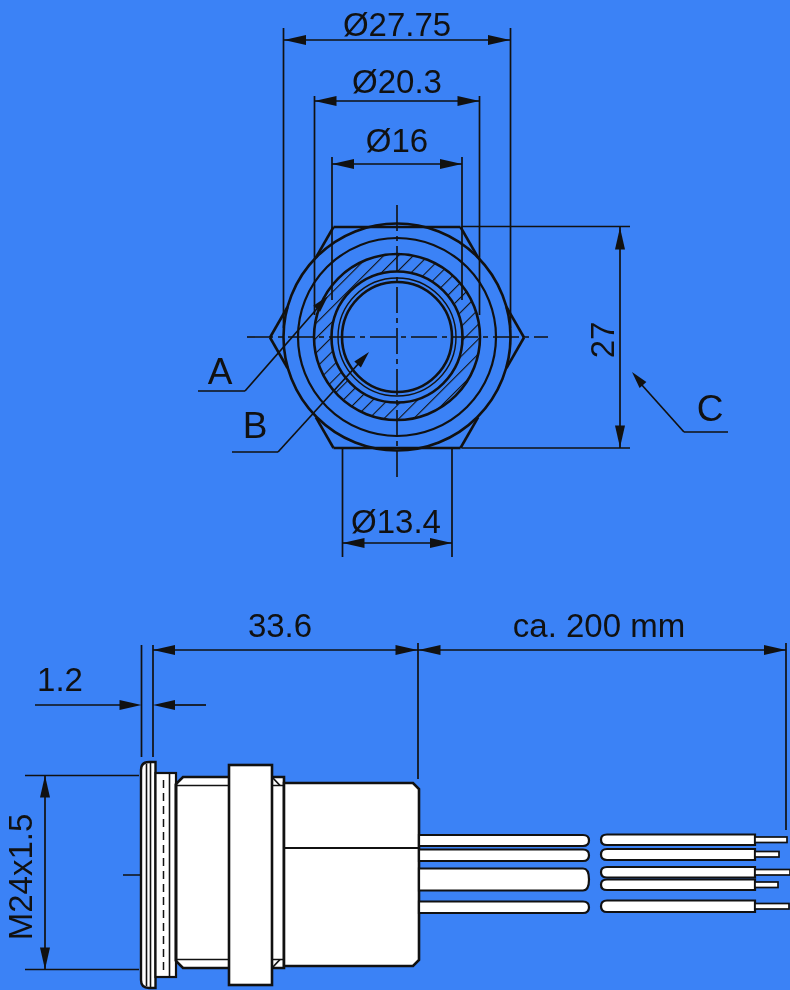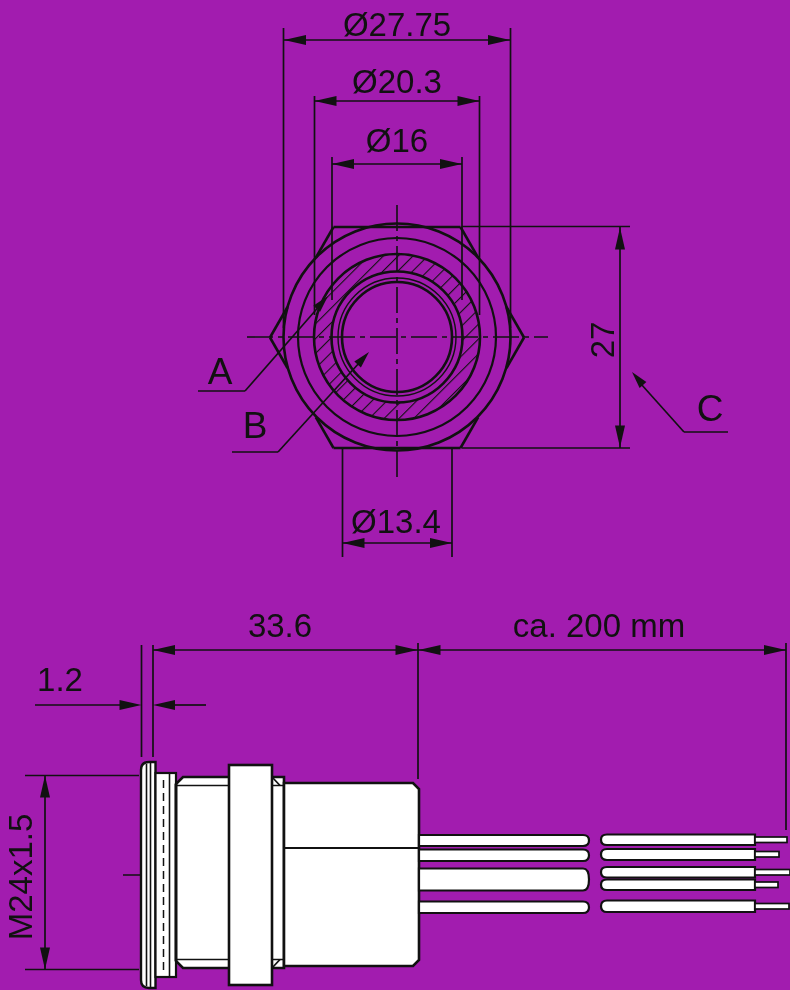--- a/index.html
+++ b/index.html
@@ -1,16 +1,16 @@
 <!DOCTYPE html>
 <html><head>
 <meta charset="utf-8">
 <style>
   html,body{margin:0;padding:0;background:#ffffff;}
-  .page{width:790px;height:990px;background:#a21caf;position:relative;overflow:hidden;}
+  .page{width:790px;height:990px;background:#3b82f6;position:relative;overflow:hidden;}
   svg{display:block;}
   text{font-family:"Liberation Sans","DejaVu Sans",sans-serif;fill:#111;}
   .dimtext{font-size:33px;}
   .reftext{font-size:37px;}
 </style>
 </head>
 <body>
 
 <div class="page">
 <svg width="790" height="990" viewBox="0 0 790 990">

